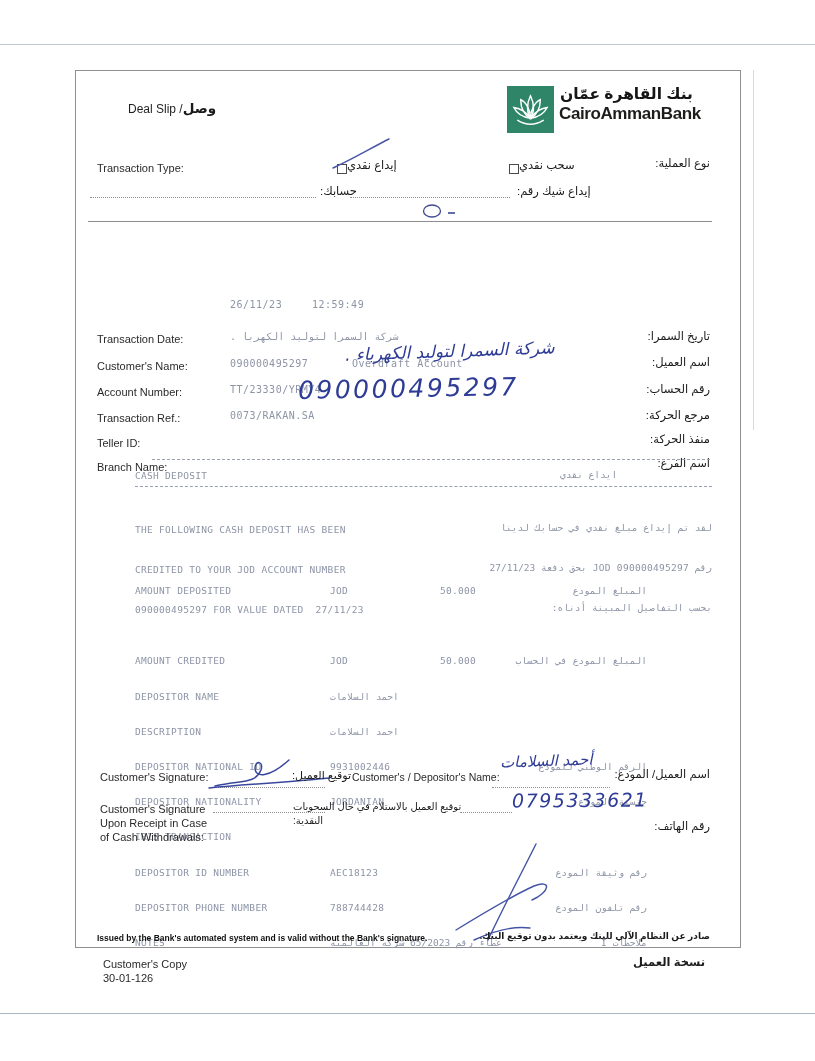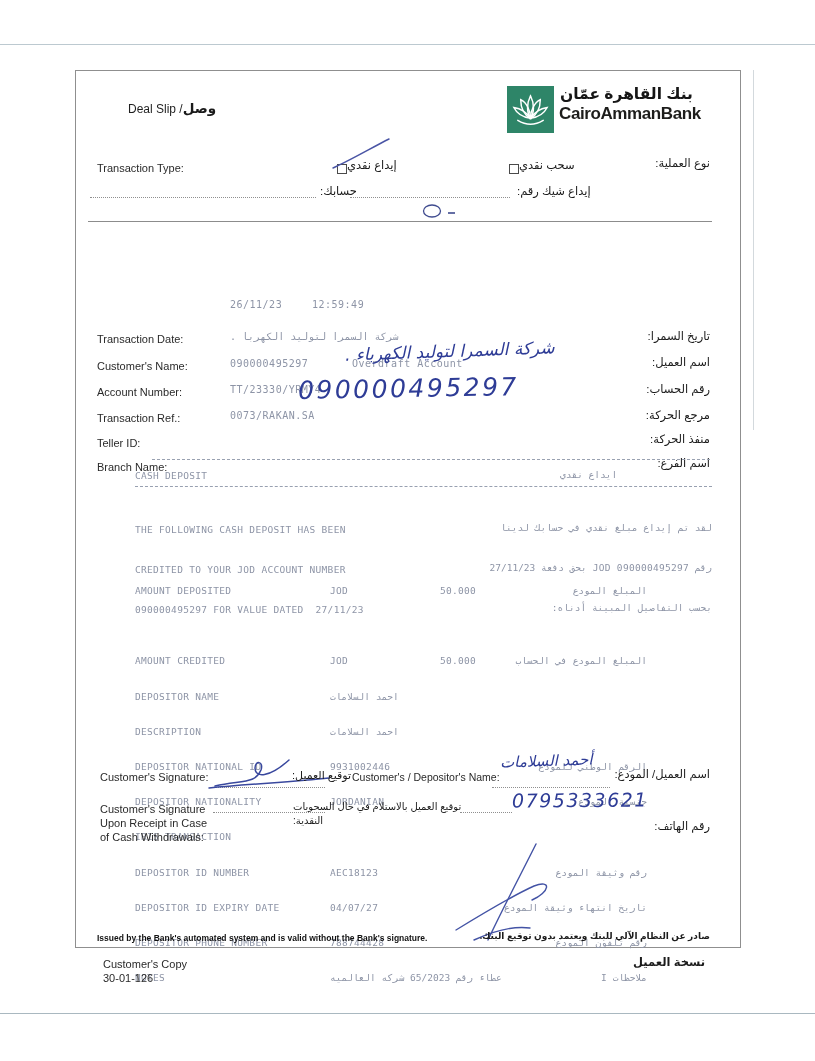--- a/index.html
+++ b/index.html
@@ -163,25 +163,20 @@
     </div>
     <div class="rrow">
       <span class="c1">IRIS TRANSACTION</span>
     </div>
     <div class="rrow">
       <span class="c1">DEPOSITOR ID NUMBER</span>
       <span class="c2">AEC18123</span>
       <span class="c4">رقم وثيقة المودع</span>
     </div>
     <div class="rrow">
-      <span class="c1">DEPOSITOR ID EXPIRY DATE</span>
-      <span class="c2">04/07/27</span>
-      <span class="c4">تاريخ انتهاء وثيقة المودع</span>
-    </div>
-    <div class="rrow">
       <span class="c1">DEPOSITOR PHONE NUMBER</span>
       <span class="c2">788744428</span>
       <span class="c4">رقم تلفون المودع</span>
     </div>
     <div class="rrow">
       <span class="c1">NOTES</span>
       <span class="c2 rtl">عطاء رقم 65/2023 شركه العالميه</span>
       <span class="c4">ملاحظات I</span>
     </div>
   </div>

